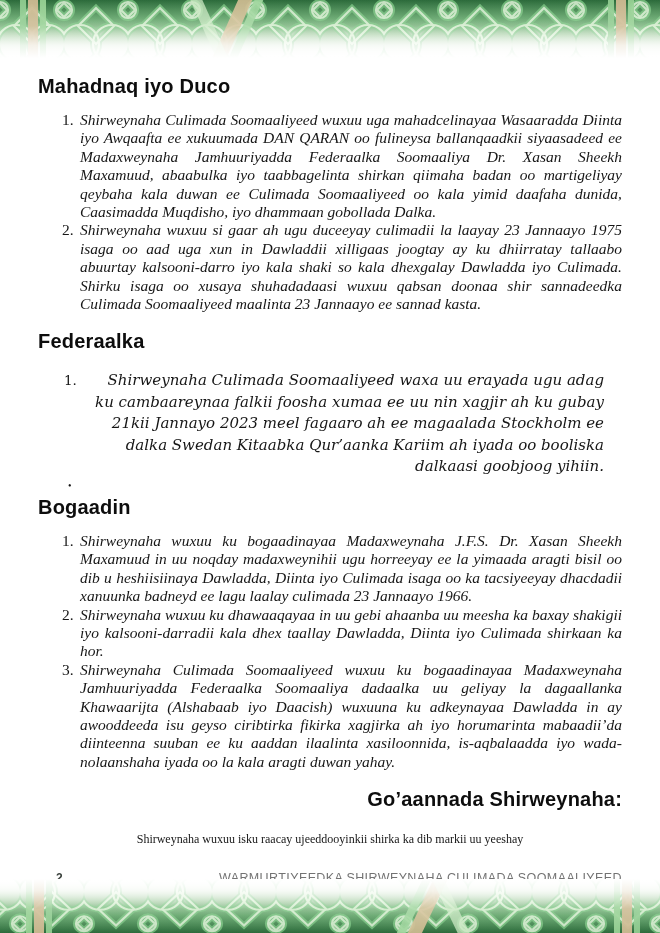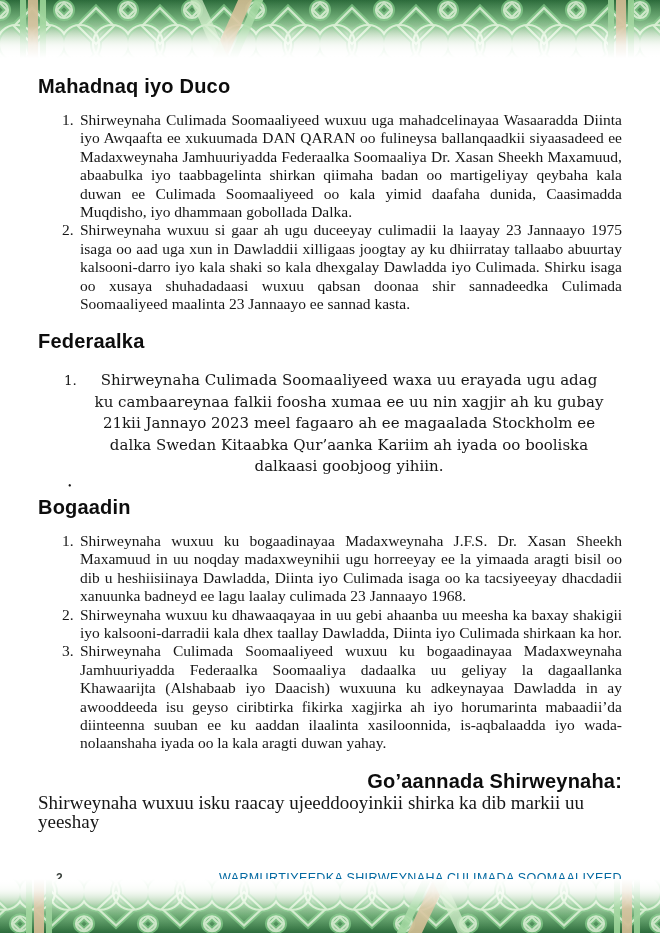--- a/index.html
+++ b/index.html
@@ -47,51 +47,53 @@
     font-size: 15.5px;
     line-height: 18.4px;
     text-align: left;
   }
   ol.doc-list .txt {
     flex: 1;
     font-size: 15.5px;
     line-height: 18.4px;
     text-align: justify;
     text-justify: inter-word;
+    font-style: italic;
   }
 
   
   ol.doc-list.alt { margin-top: 17px; }
   ol.doc-list.alt .num {
     font-family: "DejaVu Serif", serif;
     font-size: 13.5px;
     line-height: 21.5px;
     margin-left: 26px;
     flex: 0 0 30px;
   }
   ol.doc-list.alt .txt {
     font-family: "DejaVu Serif", serif;
     font-size: 15px;
     line-height: 21.5px;
-    text-align: center;
+    text-align: right;
     padding-right: 18px;
   }
 
   .stray-bullet {
     margin-left: 30px;
     margin-top: 4px;
     font-size: 10px;
     line-height: 8px;
     color: #111;
   }
 
   p.closing {
-    font-size: 19px;
+    margin-top: 19px;
+    font-size: 12px;
     line-height: 19px;
-    text-align: left;
+    text-align: center;
   }
 
   .footer {
     position: absolute;
     left: 38px;
     right: 38px;
     bottom: 48px;
     display: flex;
     justify-content: space-between;
     align-items: baseline;
@@ -99,21 +101,21 @@
   }
   .page-number {
     margin-left: 18px;
     font-size: 12px;
     font-weight: bold;
     color: #3c433e;
   }
   .footer-title {
     font-size: 12.5px;
     letter-spacing: 0.4px;
-    color: #0369a1;
+    color: #737373;
   }
 </style>
 </head>
 <body>
 
 <svg width="0" height="0" style="position:absolute" aria-hidden="true">
   <defs>
     <linearGradient id="bgGreen" x1="0" y1="0" x2="0" y2="1">
       <stop offset="0" stop-color="#2c6b3b"></stop>
       <stop offset="0.32" stop-color="#5ea266"></stop>
@@ -193,21 +195,21 @@
         <span class="num">1.</span>
         <div class="txt">Shirweynaha Culimada Soomaaliyeed waxa uu erayada ugu adag ku cambaareynaa falkii foosha xumaa ee uu nin xagjir ah ku gubay 21kii Jannayo 2023 meel fagaaro ah ee magaalada Stockholm ee dalka Swedan Kitaabka Qur’aanka Kariim ah iyada oo booliska dalkaasi goobjoog yihiin.</div>
       </li>
     </ol>
     <div class="stray-bullet">•</div>
 
     <h1 class="sec-heading" style="margin-top:6px">Bogaadin</h1>
     <ol class="doc-list">
       <li>
         <span class="num">1.</span>
-        <div class="txt">Shirweynaha wuxuu ku bogaadinayaa Madaxweynaha J.F.S. Dr. Xasan Sheekh Maxamuud in uu noqday madaxweynihii ugu horreeyay ee la yimaada aragti bisil oo dib u heshiisiinaya Dawladda, Diinta iyo Culimada isaga oo ka tacsiyeeyay dhacdadii xanuunka badneyd ee lagu laalay culimada 23 Jannaayo 1968.</div>
+        <div class="txt">Shirweynaha wuxuu ku bogaadinayaa Madaxweynaha J.F.S. Dr. Xasan Sheekh Maxamuud in uu noqday madaxweynihii ugu horreeyay ee la yimaada aragti bisil oo dib u heshiisiinaya Dawladda, Diinta iyo Culimada isaga oo ka tacsiyeeyay dhacdadii xanuunka badneyd ee lagu laalay culimada 23 Jannaayo 1966.</div>
       </li>
       <li>
         <span class="num">2.</span>
         <div class="txt">Shirweynaha wuxuu ku dhawaaqayaa in uu gebi ahaanba uu meesha ka baxay shakigii iyo kalsooni-darradii kala dhex taallay Dawladda, Diinta iyo Culimada shirkaan ka hor.</div>
       </li>
       <li>
         <span class="num">3.</span>
         <div class="txt">Shirweynaha Culimada Soomaaliyeed wuxuu ku bogaadinayaa Madaxweynaha Jamhuuriyadda Federaalka Soomaaliya dadaalka uu geliyay la dagaallanka Khawaarijta (Alshabaab iyo Daacish) wuxuuna ku adkeynayaa Dawladda in ay awooddeeda isu geyso ciribtirka fikirka xagjirka ah iyo horumarinta mabaadii’da diinteenna suuban ee ku aaddan ilaalinta xasiloonnida, is-aqbalaadda iyo wada-nolaanshaha iyada oo la kala aragti duwan yahay.</div>
       </li>
     </ol>

